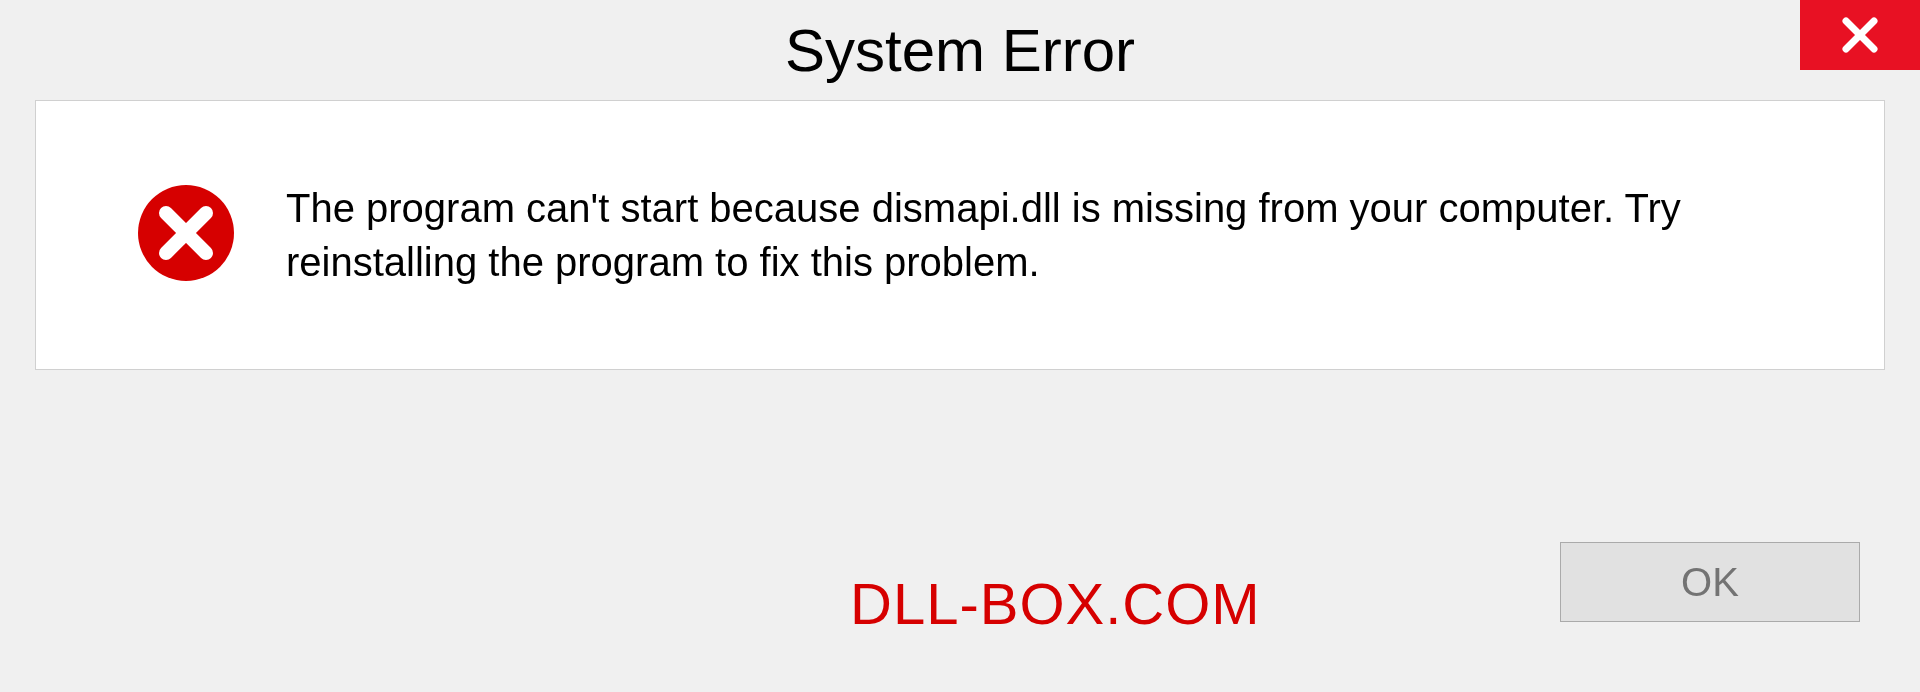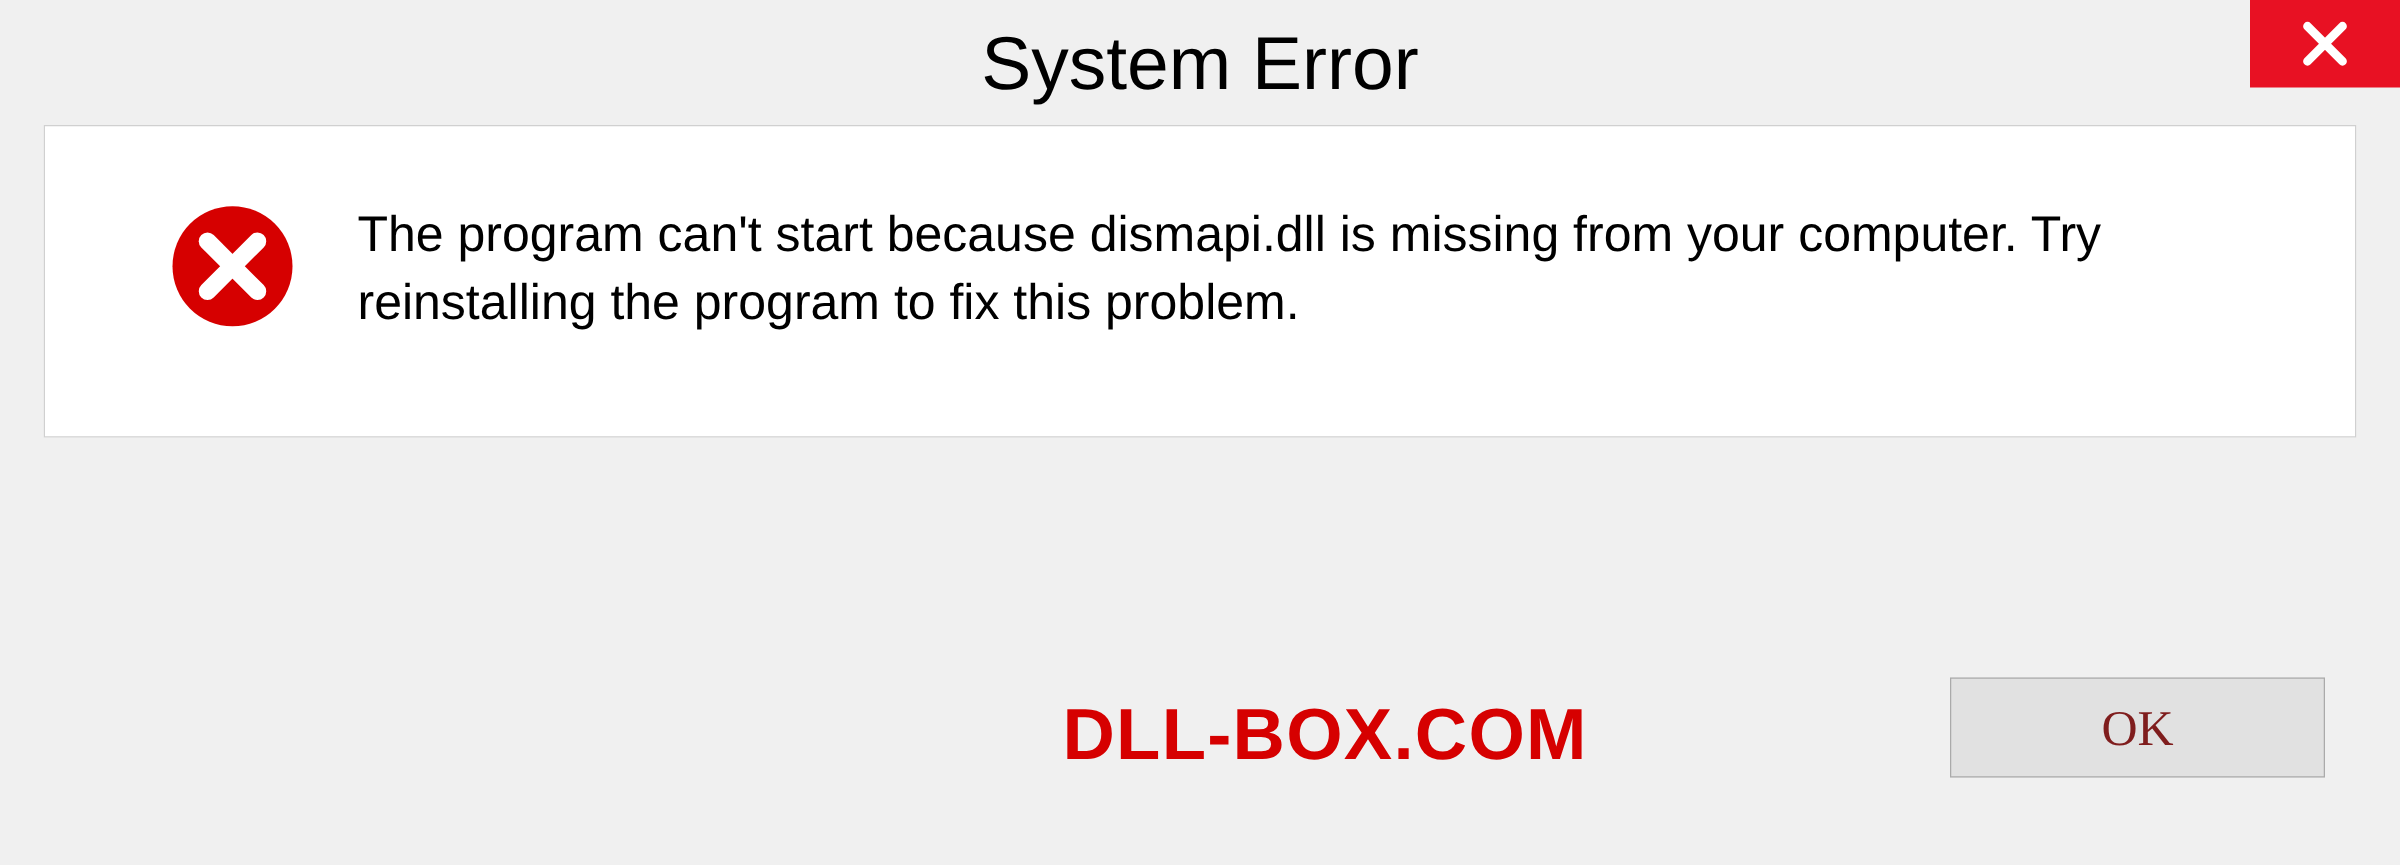--- a/index.html
+++ b/index.html
@@ -41,21 +41,21 @@
       cursor: pointer;
     }
     .close-btn svg {
       width: 40px;
       height: 40px;
     }
     .content-panel {
       margin: 0 35px;
       background: #ffffff;
       border: 1px solid #d0d0d0;
-      padding: 60px 40px 80px 100px;
+      padding: 80px 40px 80px 100px;
       display: flex;
       align-items: center;
       gap: 50px;
     }
     .error-icon {
       flex-shrink: 0;
     }
     .error-icon svg {
       width: 100px;
       height: 100px;
@@ -74,39 +74,39 @@
       height: 180px;
       display: flex;
       align-items: center;
       justify-content: flex-end;
       padding: 0 60px 40px 0;
     }
     .watermark {
       position: absolute;
       left: 50%;
       transform: translateX(-110px);
-      bottom: 71px;
+      bottom: 55px;
       font-size: 58px;
-      font-weight: 700;
+      font-weight: 400;
       color: #d60000;
       letter-spacing: 1px;
       font-family: Arial, sans-serif;
     }
     .ok-btn {
       width: 300px;
       height: 80px;
       background: #e1e1e1;
       border: 1px solid #aaa;
       font-size: 40px;
-      color: #7f1d1d;
+      color: #737373;
       display: flex;
       align-items: center;
       justify-content: center;
       cursor: pointer;
-      font-family: Liberation Serif, serif;
+      font-family: Liberation Sans, sans-serif;
     }
   </style>
 </head>
 <body>
 
 <div class="titlebar">
   <div class="title">System Error</div>
   <div class="close-btn">
     <svg viewBox="0 0 40 40">
       <line x1="6" y1="6" x2="34" y2="34" stroke="#ffffff" stroke-width="7" stroke-linecap="round"></line>

